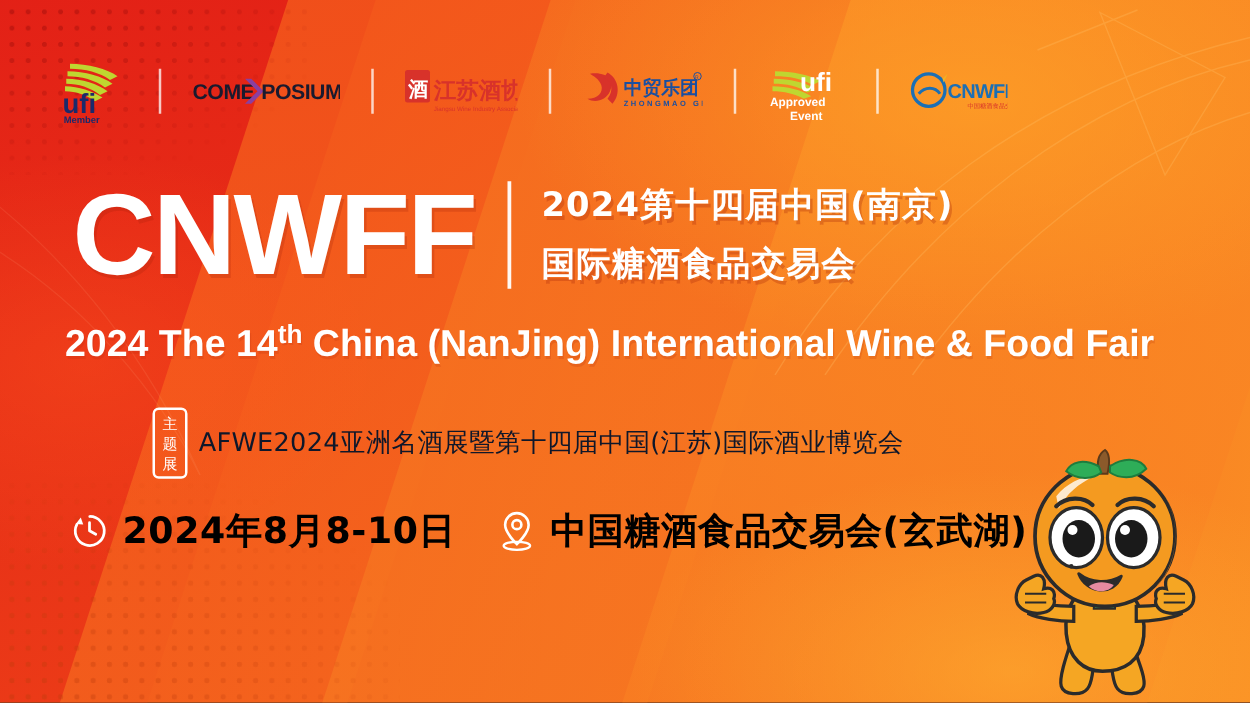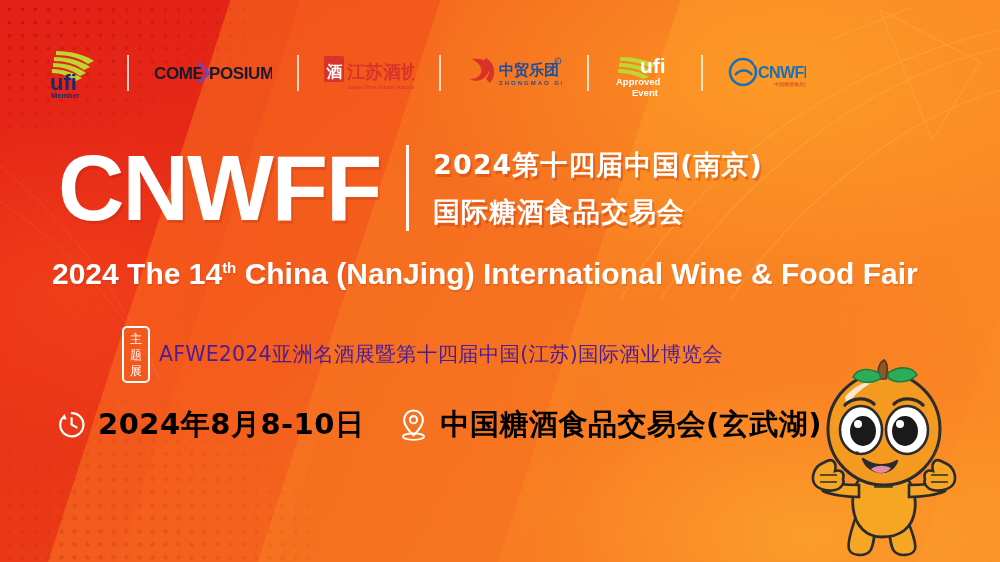--- a/index.html
+++ b/index.html
@@ -148,21 +148,21 @@
     left: 52px; top: 250px;
     font-family: "Liberation Sans", "DejaVu Sans", sans-serif;
     font-weight: 700;
     font-size: 30px;
     line-height: 36px;
     color: #ffffff;
     letter-spacing: 0px;
     white-space: nowrap;
     text-shadow: 1px 2px 0 rgba(170,40,10,.18);
   }
-  .eng-line sup { font-size: 15px; vertical-align: super; }
+  .eng-line sup { font-size: 21px; vertical-align: super; }
 
   
   .theme-block {
     position: absolute;
     left: 122px; top: 326px;
     display: flex;
     align-items: stretch;
     gap: 9px;
   }
   .theme-badge {
@@ -181,21 +181,21 @@
     font-size: 12px;
     line-height: 16px;
     color: #ffffff;
     font-weight: 400;
   }
   .theme-lines { display: flex; flex-direction: column; justify-content: center; gap: 3px; }
   .theme-line {
     font-family: "DejaVu Sans", "Liberation Sans", sans-serif;
     font-size: 20.5px;
     line-height: 27px;
-    color: #4c1d95;
+    color: #0f172a;
     white-space: nowrap;
     letter-spacing: .2px;
   }
 
   
   .info-row {
     position: absolute;
     left: 56px; top: 406px;
     display: flex;
     align-items: center;

